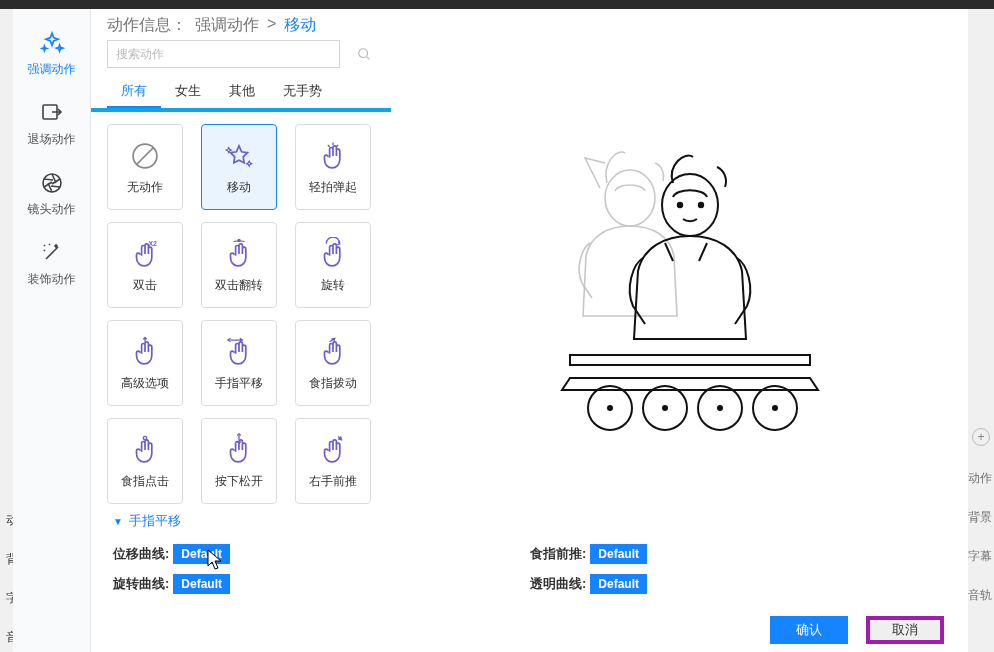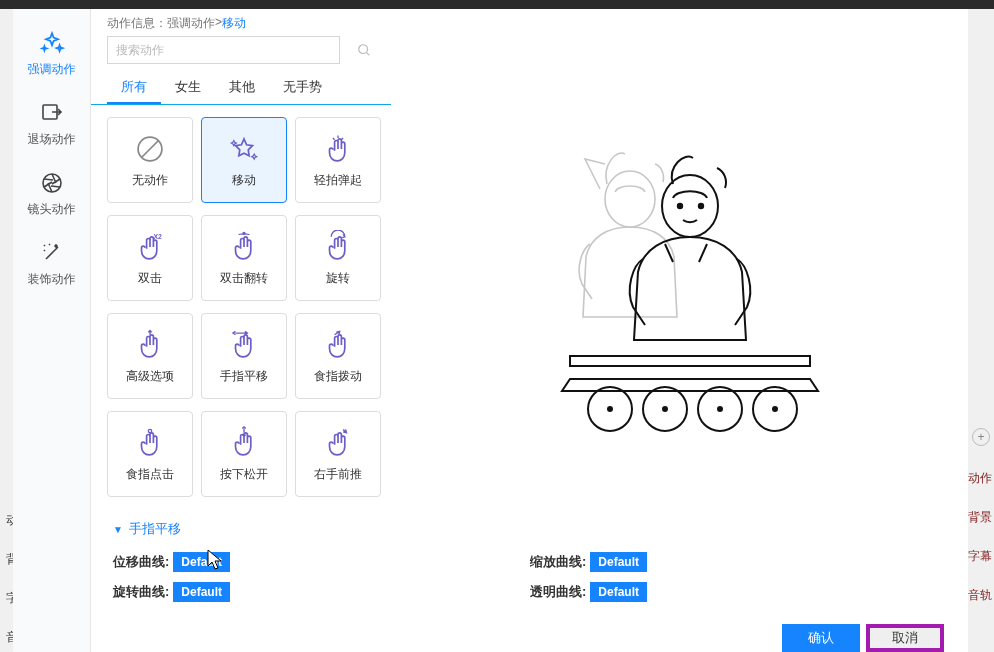--- a/index.html
+++ b/index.html
@@ -5,52 +5,52 @@
 * { margin: 0; padding: 0; box-sizing: border-box; font-family: "Microsoft YaHei", Arial, sans-serif; }
 body { width: 994px; height: 652px; background: #f0f0f0; overflow: hidden; position: relative; }
 .topbar { height: 9px; background: #2b2b2b; }
 .dialog { position: absolute; top: 9px; left: 13px; width: 955px; height: 643px; background: #fff; display: flex; flex-direction: column; }
 .dialog-body { display: flex; flex: 1; overflow: hidden; }
 .sidebar { width: 78px; background: #f9fafb; border-right: 1px solid #e5e5e5; padding-top: 10px; }
 .side-item { display: flex; flex-direction: column; align-items: center; justify-content: center; height: 70px; font-size: 12px; color: #555; cursor: pointer; gap: 5px; }
 .side-item.active { color: #1683ff; }
 .side-item .ico { width: 26px; height: 26px; display: flex; align-items: center; justify-content: center; }
 .main { flex: 1; display: flex; flex-direction: column; }
-.crumb-row { display: flex; align-items: flex-start; padding: 6px 16px 4px; font-size: 12px; color: #777; gap: 0; }
+.crumb-row { display: flex; align-items: flex-start; padding: 6px 16px 4px; font-size: 16px; color: #777; gap: 8px; }
 .crumb-row .cur { color: #1683ff; }
 .search-row { padding: 0 16px 6px; position: relative; }
 .search-row input { width: 233px; height: 28px; border: 1px solid #d6d6d6; padding: 0 28px 0 8px; font-size: 12px; color: #333; outline: none; }
 .search-row input::placeholder { color: #bbb; }
 .search-row .sico { position: absolute; left: 266px; top: 7px; color: #bbb; }
-.tabs { display: flex; gap: 0; padding: 0 16px; border-bottom: 1px solid #0ea5e9; width: 300px; }
+.tabs { display: flex; gap: 0; padding: 0 16px; border-bottom: 4px solid #0ea5e9; width: 300px; }
 .tab { padding: 8px 14px 6px; font-size: 13px; color: #333; cursor: pointer; }
 .tab.active { color: #1683ff; border-bottom: 2px solid #1683ff; }
 .content-row { display: flex; flex: 1; overflow: hidden; }
 .grid-wrap { width: 300px; padding: 12px 4px 12px 16px; overflow-y: auto; position: relative; }
 .grid-wrap::-webkit-scrollbar { width: 8px; }
 .grid-wrap::-webkit-scrollbar-thumb { background: #c8c8c8; border-radius: 4px; }
 .grid { display: grid; grid-template-columns: repeat(3, 86px); gap: 12px 8px; }
-.card { width: 86px; height: 86px; border: 1px solid #dcdcdc; border-radius: 4px; display: flex; flex-direction: column; align-items: center; justify-content: center; gap: 6px; cursor: pointer; background: #fff; }
+.card { width: 76px; height: 86px; border: 1px solid #dcdcdc; border-radius: 4px; display: flex; flex-direction: column; align-items: center; justify-content: center; gap: 6px; cursor: pointer; background: #fff; }
 .card.selected { border: 1px solid #1683ff; background: #eaf4ff; }
 .card .cico { width: 34px; height: 34px; display: flex; align-items: center; justify-content: center; }
 .card .clabel { font-size: 12px; color: #333; }
 .preview { flex: 1; display: flex; align-items: center; justify-content: center; padding: 20px; }
 .preview svg { width: 330px; height: 330px; }
 .adv { padding: 8px 22px 12px; }
 .adv-toggle { display: flex; align-items: center; gap: 6px; color: #1683ff; font-size: 13px; cursor: pointer; }
 .adv-toggle .tri { font-size: 10px; }
 .adv-body { display: flex; padding: 14px 0 0 0; gap: 300px; font-weight: bold; }
 .adv-col { display: flex; flex-direction: column; gap: 10px; }
 .adv-line { display: flex; align-items: center; gap: 4px; font-size: 13px; color: #333; }
 .pill { background: #1683ff; color: #fff; padding: 3px 8px; font-size: 12px; cursor: pointer; }
-.footer { display: flex; justify-content: flex-end; gap: 6px; padding: 10px 24px 0; }
+.footer { display: flex; justify-content: flex-end; gap: 18px; padding: 10px 24px 8px; }
 .btn { width: 78px; height: 28px; display: flex; align-items: center; justify-content: center; font-size: 13px; cursor: pointer; }
 .btn-primary { background: #1683ff; color: #fff; }
 .btn-default { background: #efefef; color: #333; border: 4px solid #a21caf; }
-.bg-labels { position: absolute; right: 2px; top: 470px; font-size: 12px; color: #7f1d1d; display: flex; flex-direction: column; gap: 22px; }
+.bg-labels { position: absolute; right: 2px; top: 470px; font-size: 12px; color: #737373; display: flex; flex-direction: column; gap: 22px; }
 .bg-labels-left { position: absolute; left: 6px; top: 512px; font-size: 12px; color: #333; display: flex; flex-direction: column; gap: 22px; }
 .cursor { position: absolute; left: 207px; top: 549px; pointer-events: none; }
 .zoom-plus { position: absolute; right: 4px; top: 428px; width: 18px; height: 18px; border: 1px solid #bbb; border-radius: 50%; display: flex; align-items: center; justify-content: center; font-size: 12px; color: #888; }
 </style>
 </head>
 <body>
 
 <div class="topbar"></div>
 
 <div class="bg-labels">
@@ -296,21 +296,21 @@
               <span>位移曲线:</span>
               <span class="pill">Default</span>
             </div>
             <div class="adv-line">
               <span>旋转曲线:</span>
               <span class="pill">Default</span>
             </div>
           </div>
           <div class="adv-col">
             <div class="adv-line">
-              <span>缩放曲线:</span>
+              <span>食指前推:</span>
               <span class="pill">Default</span>
             </div>
             <div class="adv-line">
               <span>透明曲线:</span>
               <span class="pill">Default</span>
             </div>
           </div>
         </div>
       </div>
 

